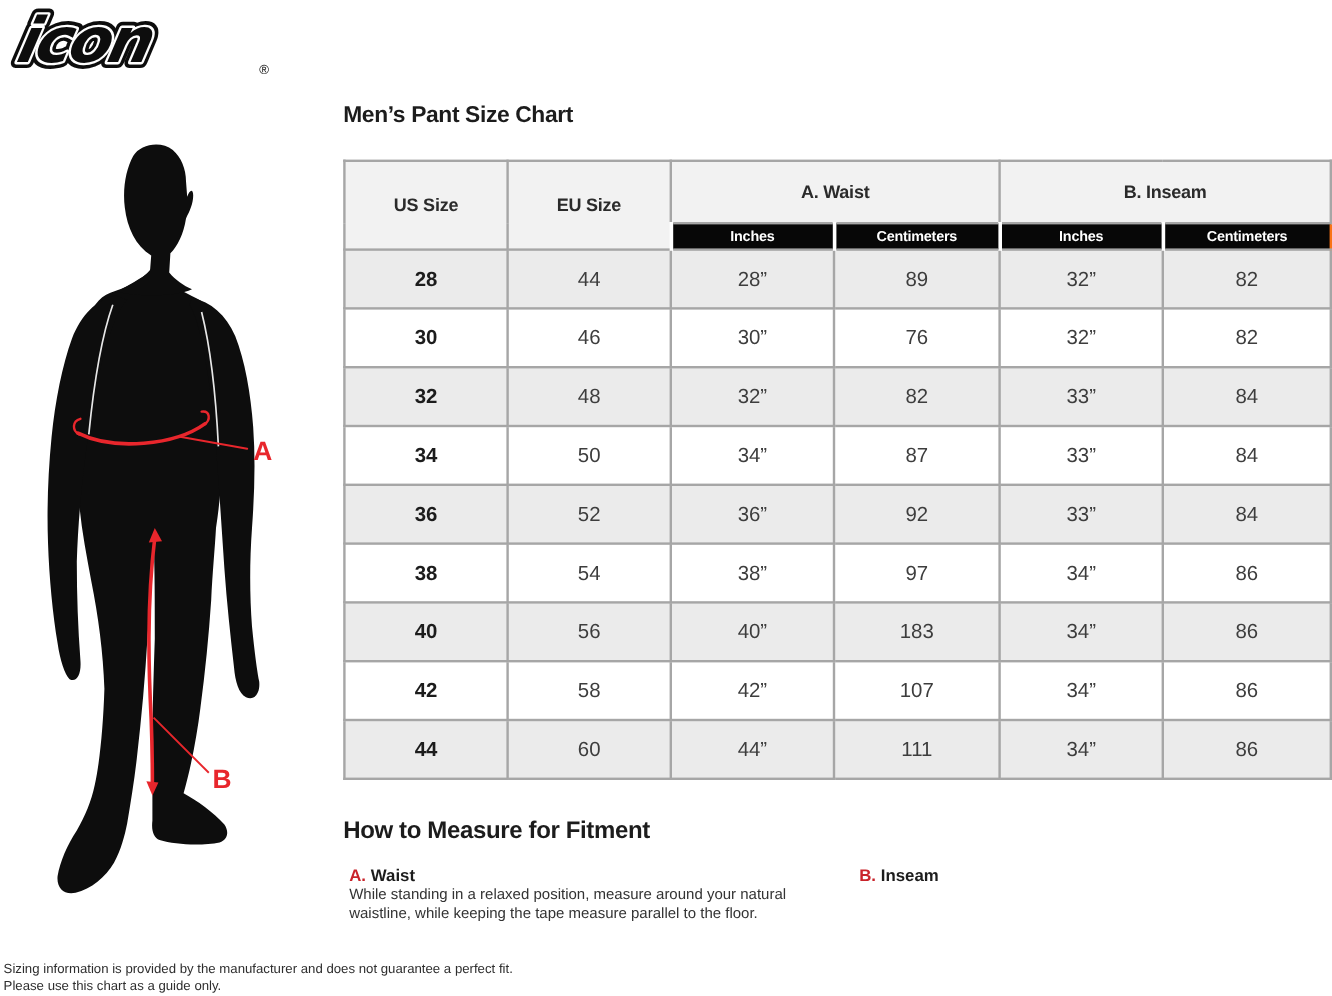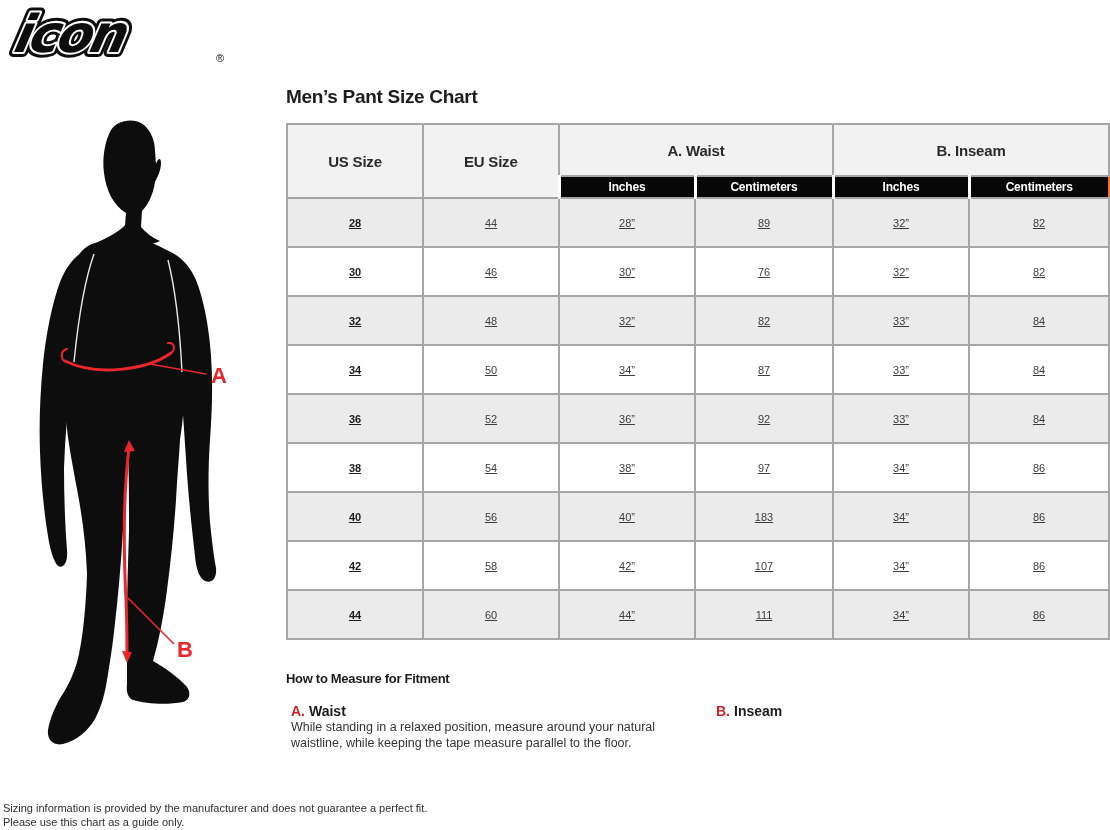--- a/index.html
+++ b/index.html
@@ -18,42 +18,42 @@
 
   .page-title {
     margin-top: 86px;
     font-size: 19px; font-weight: bold; color: #1c1c1c;
     letter-spacing: -0.3px;
   }
 
   table.size-chart {
     border-collapse: collapse;
     width: 822px;
-    margin-top: 15px;
+    margin-top: 25px;
     table-layout: fixed;
   }
   th, td { border: 2px solid #a6a6a6; text-align: center; vertical-align: middle; }
   th.main {
     background: #f2f2f2; font-size: 15px; color: #2b2b2b;
     height: 52px; font-weight: bold; letter-spacing: -0.2px;
   }
   th.sub {
     background: #070707; color: #fff;
     font-size: 12px; font-weight: bold; height: 22px;
     border-left: 3px solid #fff; border-right: 2px solid #f97316;
     letter-spacing: -0.2px;
   }
-  tbody td { height: 49px; font-size: 11px; color: #3d3d3d; font-weight: normal; text-decoration: underline; }
+  tbody td { height: 49px; font-size: 17px; color: #3d3d3d; font-weight: normal; }
   tbody td.us-col { font-weight: bold; color: #1c1c1c; }
   tbody tr:nth-child(odd)  { background: #ebebeb; }
   tbody tr:nth-child(even) { background: #ffffff; }
 
   .how-title {
     margin-top: 31px;
-    font-size: 13px; font-weight: bold; color: #1c1c1c;
+    font-size: 20px; font-weight: bold; color: #1c1c1c;
     letter-spacing: -0.3px;
   }
   .measure-cols { display: flex; margin-top: 17px; padding-left: 5px; }
   .mcol-a { width: 425px; }
   .mcol-b { flex: 1; }
   .mhead { font-size: 14px; font-weight: bold; color: #1c1c1c; }
   .mhead .red-letter { color: #c9232a; margin-right: 4px; }
   .mtext {
     margin-top: 1px;
     font-size: 12.5px; line-height: 1.26; color: #333;

